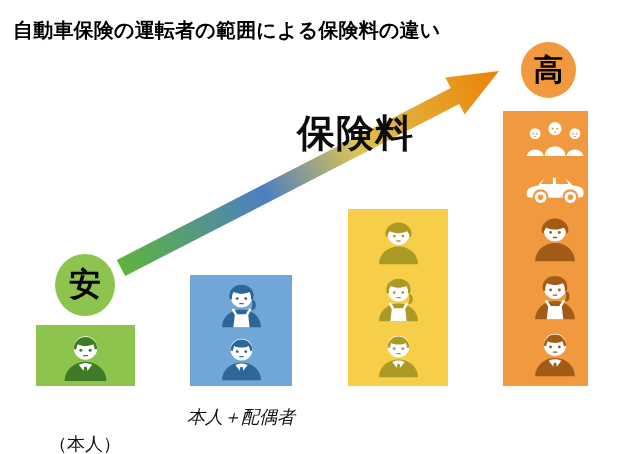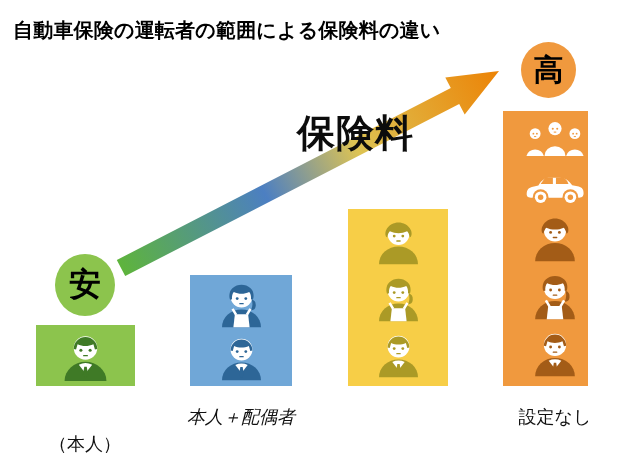--- a/index.html
+++ b/index.html
@@ -169,15 +169,14 @@
       </svg>
     <svg class="icon" width="54" height="49" viewBox="0 0 64 58">
         <use href="#sym-businessman"></use>
       </svg>
   </div>
 
   <div class="bar-label bl-1">
     <div>（本人）</div>
   </div>
   <div class="bar-label bl-2">本人＋配偶者</div>
-  <div class="bar-label bl-4">設定なし</div>
 
 </div>
 
 </body></html>

